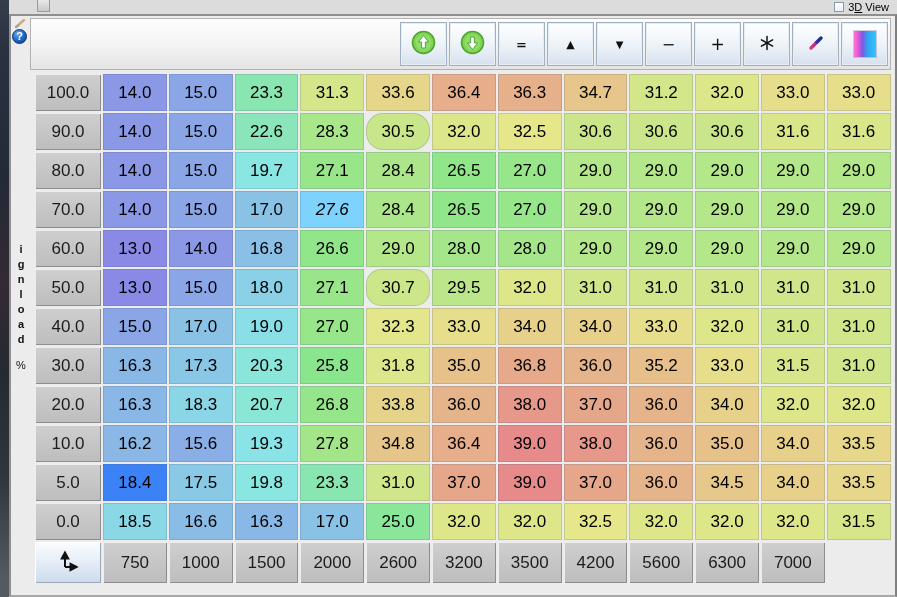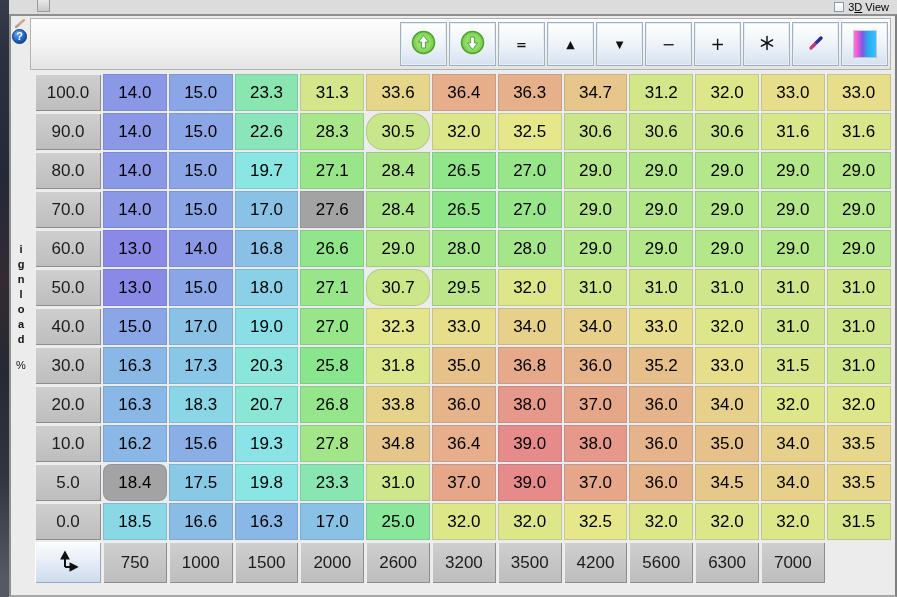--- a/index.html
+++ b/index.html
@@ -222,21 +222,21 @@
       <div class="cell" style="background: rgb(152, 230, 138);">27.0</div>
       <div class="cell" style="background: rgb(180, 230, 138);">29.0</div>
       <div class="cell" style="background: rgb(180, 230, 138);">29.0</div>
       <div class="cell" style="background: rgb(180, 230, 138);">29.0</div>
       <div class="cell" style="background: rgb(180, 230, 138);">29.0</div>
       <div class="cell" style="background: rgb(180, 230, 138);">29.0</div>
       <div class="hdr">70.0</div>
       <div class="cell" style="background: rgb(138, 152, 230);">14.0</div>
       <div class="cell" style="background: rgb(138, 166, 230);">15.0</div>
       <div class="cell" style="background: rgb(138, 194, 230);">17.0</div>
-      <div class="cell" style="background: #a3a3a3;">27.6</div>
+      <div class="cell" style="background: #7dd3fc; font-style: italic;">27.6</div>
       <div class="cell" style="background: rgb(172, 230, 138);">28.4</div>
       <div class="cell" style="background: rgb(145, 230, 138);">26.5</div>
       <div class="cell" style="background: rgb(152, 230, 138);">27.0</div>
       <div class="cell" style="background: rgb(180, 230, 138);">29.0</div>
       <div class="cell" style="background: rgb(180, 230, 138);">29.0</div>
       <div class="cell" style="background: rgb(180, 230, 138);">29.0</div>
       <div class="cell" style="background: rgb(180, 230, 138);">29.0</div>
       <div class="cell" style="background: rgb(180, 230, 138);">29.0</div>
       <div class="hdr">60.0</div>
       <div class="cell" style="background: rgb(138, 138, 230);">13.0</div>
@@ -310,21 +310,21 @@
       <div class="cell" style="background: rgb(163, 230, 138);">27.8</div>
       <div class="cell" style="background: rgb(230, 197, 138);">34.8</div>
       <div class="cell" style="background: rgb(230, 174, 138);">36.4</div>
       <div class="cell" style="background: rgb(230, 138, 138);">39.0</div>
       <div class="cell" style="background: rgb(230, 152, 138);">38.0</div>
       <div class="cell" style="background: rgb(230, 180, 138);">36.0</div>
       <div class="cell" style="background: rgb(230, 194, 138);">35.0</div>
       <div class="cell" style="background: rgb(230, 208, 138);">34.0</div>
       <div class="cell" style="background: rgb(230, 215, 138);">33.5</div>
       <div class="hdr">5.0</div>
-      <div class="cell" style="background: #a3a3a3; border-radius: 8px;">18.4</div>
+      <div class="cell" style="background: #3b82f6;">18.4</div>
       <div class="cell" style="background: rgb(138, 201, 230);">17.5</div>
       <div class="cell" style="background: rgb(138, 230, 225);">19.8</div>
       <div class="cell" style="background: rgb(138, 230, 176);">23.3</div>
       <div class="cell" style="background: rgb(208, 230, 138);">31.0</div>
       <div class="cell" style="background: rgb(230, 166, 138);">37.0</div>
       <div class="cell" style="background: rgb(230, 138, 138);">39.0</div>
       <div class="cell" style="background: rgb(230, 166, 138);">37.0</div>
       <div class="cell" style="background: rgb(230, 180, 138);">36.0</div>
       <div class="cell" style="background: rgb(230, 201, 138);">34.5</div>
       <div class="cell" style="background: rgb(230, 208, 138);">34.0</div>

